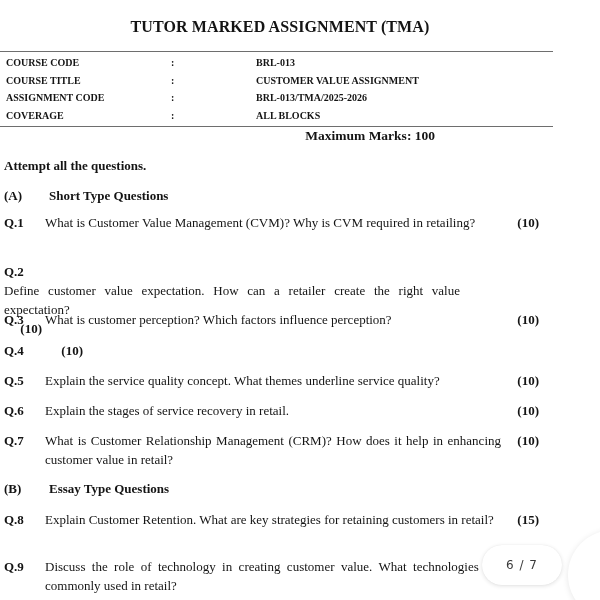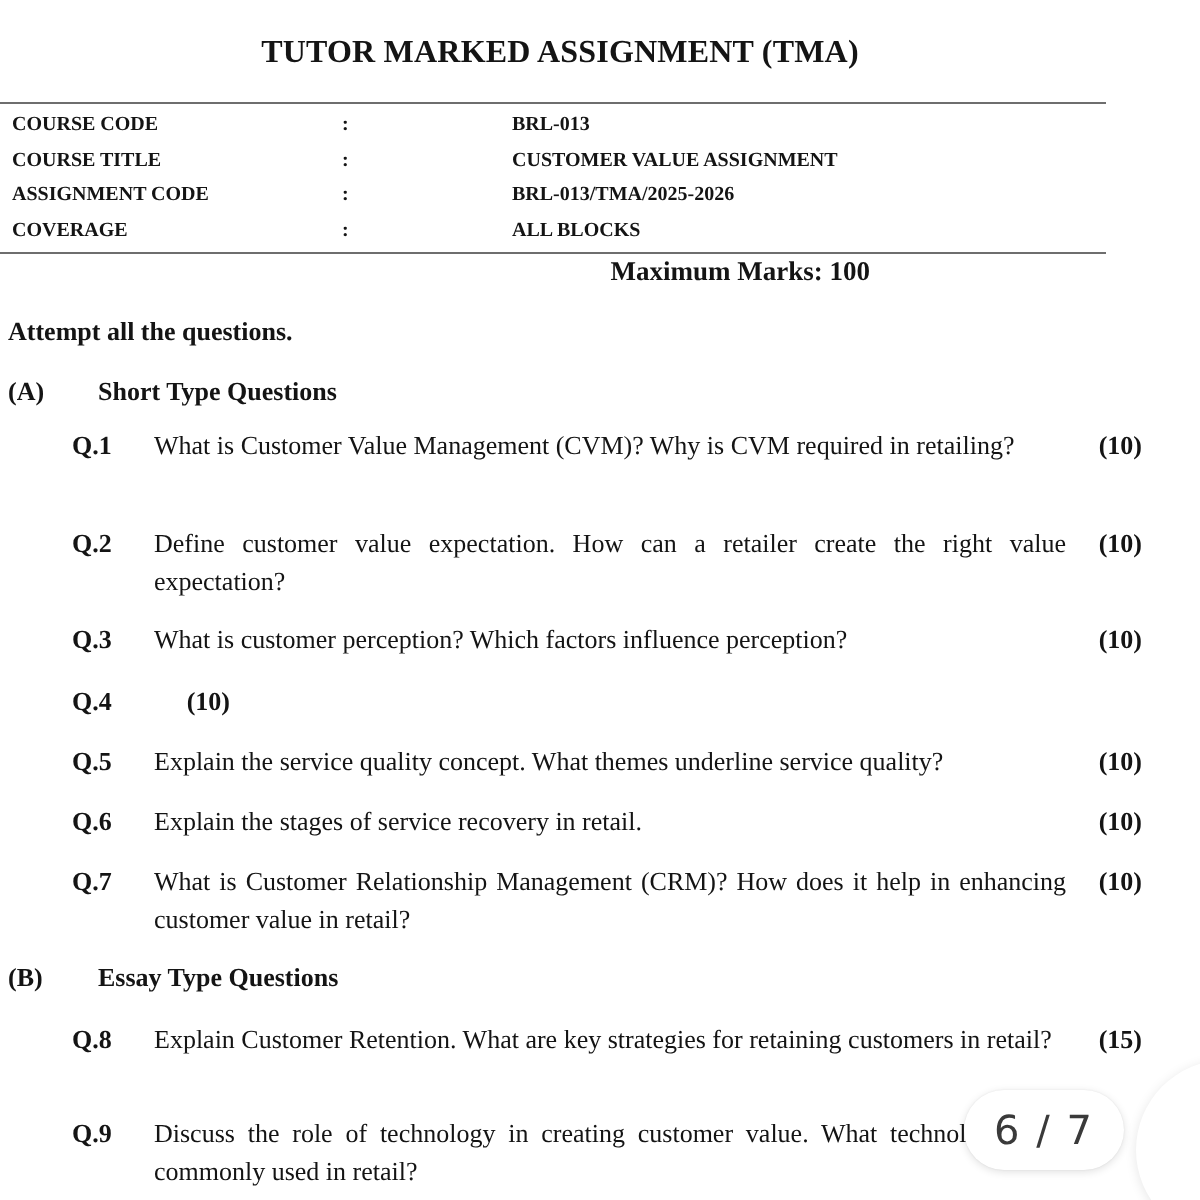--- a/index.html
+++ b/index.html
@@ -83,21 +83,20 @@
       left: 4px;
       width: 535px;
       display: flex;
       font-size: 13px;
       line-height: 19px;
     }
     .q-num {
       width: 41px;
       font-weight: bold;
       flex: none;
-      margin-left: 32px;
     }
     .q-text {
       width: 456px;
       text-align: justify;
       flex: none;
     }
     .q-text.single { text-align: left; }
     .q-marks {
       width: 38px;
       text-align: right;
@@ -110,21 +109,21 @@
       top: 545px;
       width: 80px;
       height: 40px;
       border-radius: 20px;
       background: #ffffff;
       box-shadow: 0 1px 4px rgba(0,0,0,0.12), 0 0 1px rgba(0,0,0,0.08);
       display: flex;
       align-items: center;
       justify-content: center;
       font-family: "DejaVu Sans", "Liberation Sans", sans-serif;
-      font-size: 20px;
+      font-size: 12px;
       color: #3a3a3a;
       letter-spacing: 1px;
     }
     .scroll-fab {
       position: absolute;
       left: 568px;
       top: 530px;
       width: 90px;
       height: 90px;
       border-radius: 50%;
@@ -174,21 +173,21 @@
     <span class="sec-label">(A)</span>
     <span>Short Type Questions</span>
   </div>
 
   <div class="q" style="top:213px;">
     <span class="q-num">Q.1</span>
     <span class="q-text">What is Customer Value Management (CVM)? Why is CVM required in retailing?</span>
     <span class="q-marks">(10)</span>
   </div>
 
-  <div class="q" style="top:262px;">
+  <div class="q" style="top:262px;flex-direction:column;">
     <span class="q-num">Q.2</span>
     <span class="q-text">Define customer value expectation. How can a retailer create the right value expectation?</span>
     <span class="q-marks">(10)</span>
   </div>
 
   <div class="q" style="top:310px;">
     <span class="q-num">Q.3</span>
     <span class="q-text single">What is customer perception? Which factors influence perception?</span>
     <span class="q-marks">(10)</span>
   </div>

